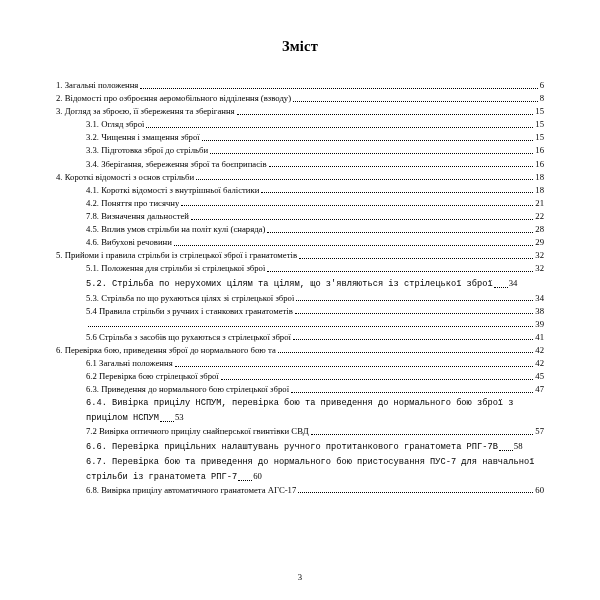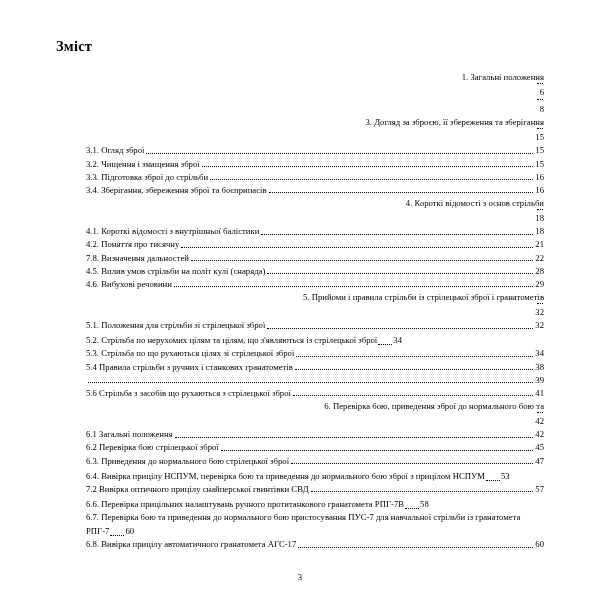--- a/index.html
+++ b/index.html
@@ -12,23 +12,24 @@
     color: #000000;
     overflow: hidden;
   }
   .page {
     position: relative;
     width: 600px;
     height: 600px;
     padding: 38px 56px 0 56px;
   }
   .doc-title {
+    text-align: center;
     font-size: 14.5px;
     font-weight: bold;
-    margin: 0 0 16px 0;
+    margin: 0 0 24px 0;
     letter-spacing: 0.2px;
   }
   .toc {
     margin: 0;
     padding: 0;
     list-style: none;
   }
   .toc-entry {
     display: flex;
     align-items: flex-end;
@@ -48,30 +49,31 @@
     margin: 0 1px 2.4px 2px;
     min-width: 6px;
     height: 1px;
   }
   .entry-page {
     flex: 0 0 auto;
     text-align: right;
     padding-left: 1px;
   }
   
-  .lvl-1 { margin-left: 0px; flex-direction: column; }
+  .lvl-1 { margin-left: 0px; }
   .lvl-2 { margin-left: 30px; }
 
   
   .toc-entry.multiline {
     display: block;
     white-space: normal;
   }
   .toc-entry.multiline .inner {
     display: inline;
+    font-family: Liberation Mono, monospace;
   }
   .toc-entry.multiline .leader-inline {
     display: inline-block;
     width: auto;
     min-width: 14px;
     border-bottom: 1px dotted #000;
     vertical-align: 2px;
     margin: 0 1px;
   }
   .footer-page {
@@ -90,20 +92,21 @@
 
   <h1 class="doc-title">Зміст</h1>
 
   <ul class="toc" id="toc-list">
       <li class="toc-entry lvl-1">
         <span class="entry-text">1. Загальні положення</span>
         <span class="leader"></span>
         <span class="entry-page">6</span>
       </li>
       <li class="toc-entry lvl-1">
+        <span class="entry-text">2. Відомості про озброєння аеромобільного відділення (взводу)</span>
         <span class="leader"></span>
         <span class="entry-page">8</span>
       </li>
       <li class="toc-entry lvl-1">
         <span class="entry-text">3. Догляд за зброєю, її збереження та зберігання</span>
         <span class="leader"></span>
         <span class="entry-page">15</span>
       </li>
       <li class="toc-entry lvl-2">
         <span class="entry-text">3.1. Огляд зброї</span>

